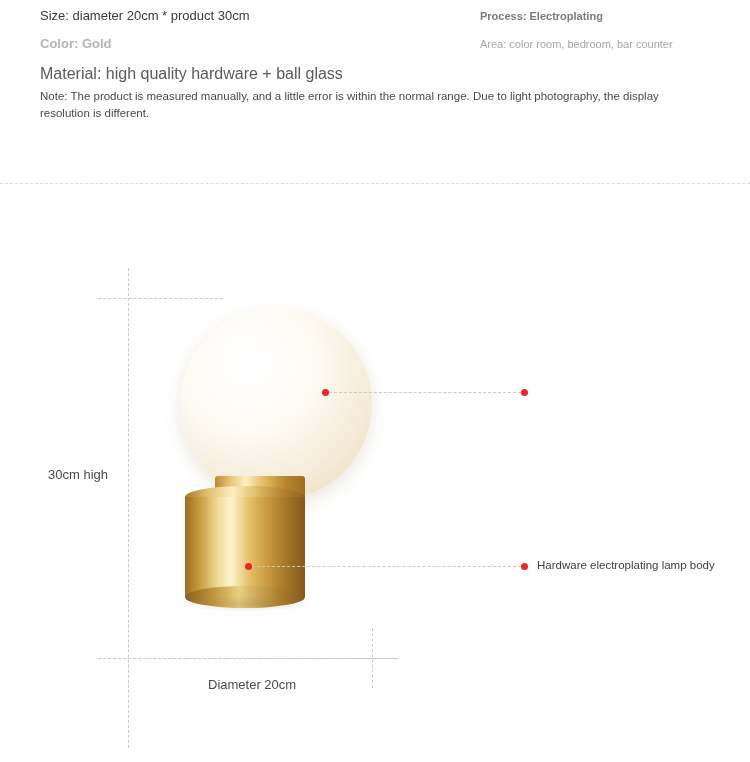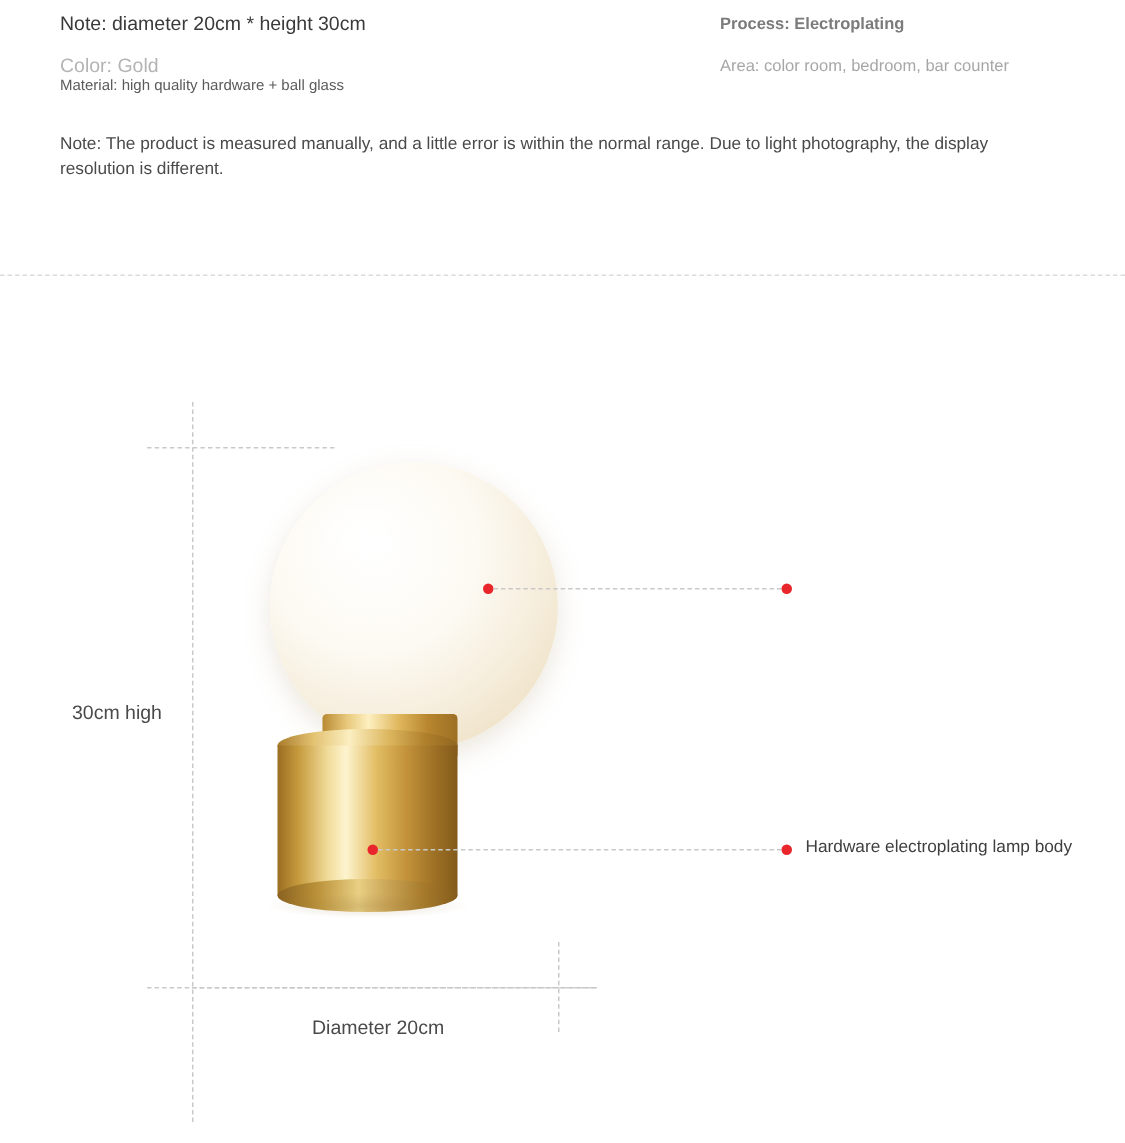--- a/index.html
+++ b/index.html
@@ -38,31 +38,32 @@
     top: 10px;
     font-size: 11px;
     color: #7b7b7b;
     font-weight: bold;
   }
   .spec-color {
     left: 40px;
     top: 36px;
     font-size: 13px;
     color: #b4b4b4;
+    font-weight: bold;
   }
   .spec-area {
     left: 480px;
     top: 38px;
     font-size: 11px;
     color: #a7a7a7;
   }
   .spec-material {
     left: 40px;
-    top: 52px;
-    font-size: 10px;
+    top: 65px;
+    font-size: 16px;
     color: #5b5b5b;
   }
   .spec-note {
     left: 40px;
     top: 88px;
     width: 670px;
     font-size: 11.5px;
     line-height: 1.45;
     color: #4a4a4a;
   }
@@ -195,21 +196,21 @@
     font-size: 13px;
     color: #4a4a4a;
     text-align: center;
   }
 </style>
 </head>
 <body>
 
 <div class="spec-block">
 
-  <div class="spec-row spec-size">Note: diameter 20cm * height 30cm</div>
+  <div class="spec-row spec-size">Size: diameter 20cm * product 30cm</div>
 
   <div class="spec-row spec-process">Process: Electroplating</div>
 
   <div class="spec-row spec-color">Color: Gold</div>
 
   <div class="spec-row spec-area">Area: color room, bedroom, bar counter</div>
 
   <div class="spec-row spec-material">Material: high quality hardware + ball glass</div>
 
   <div class="spec-row spec-note">Note: The product is measured manually, and a little error is within the normal range. Due to light photography, the display resolution is different.</div>

